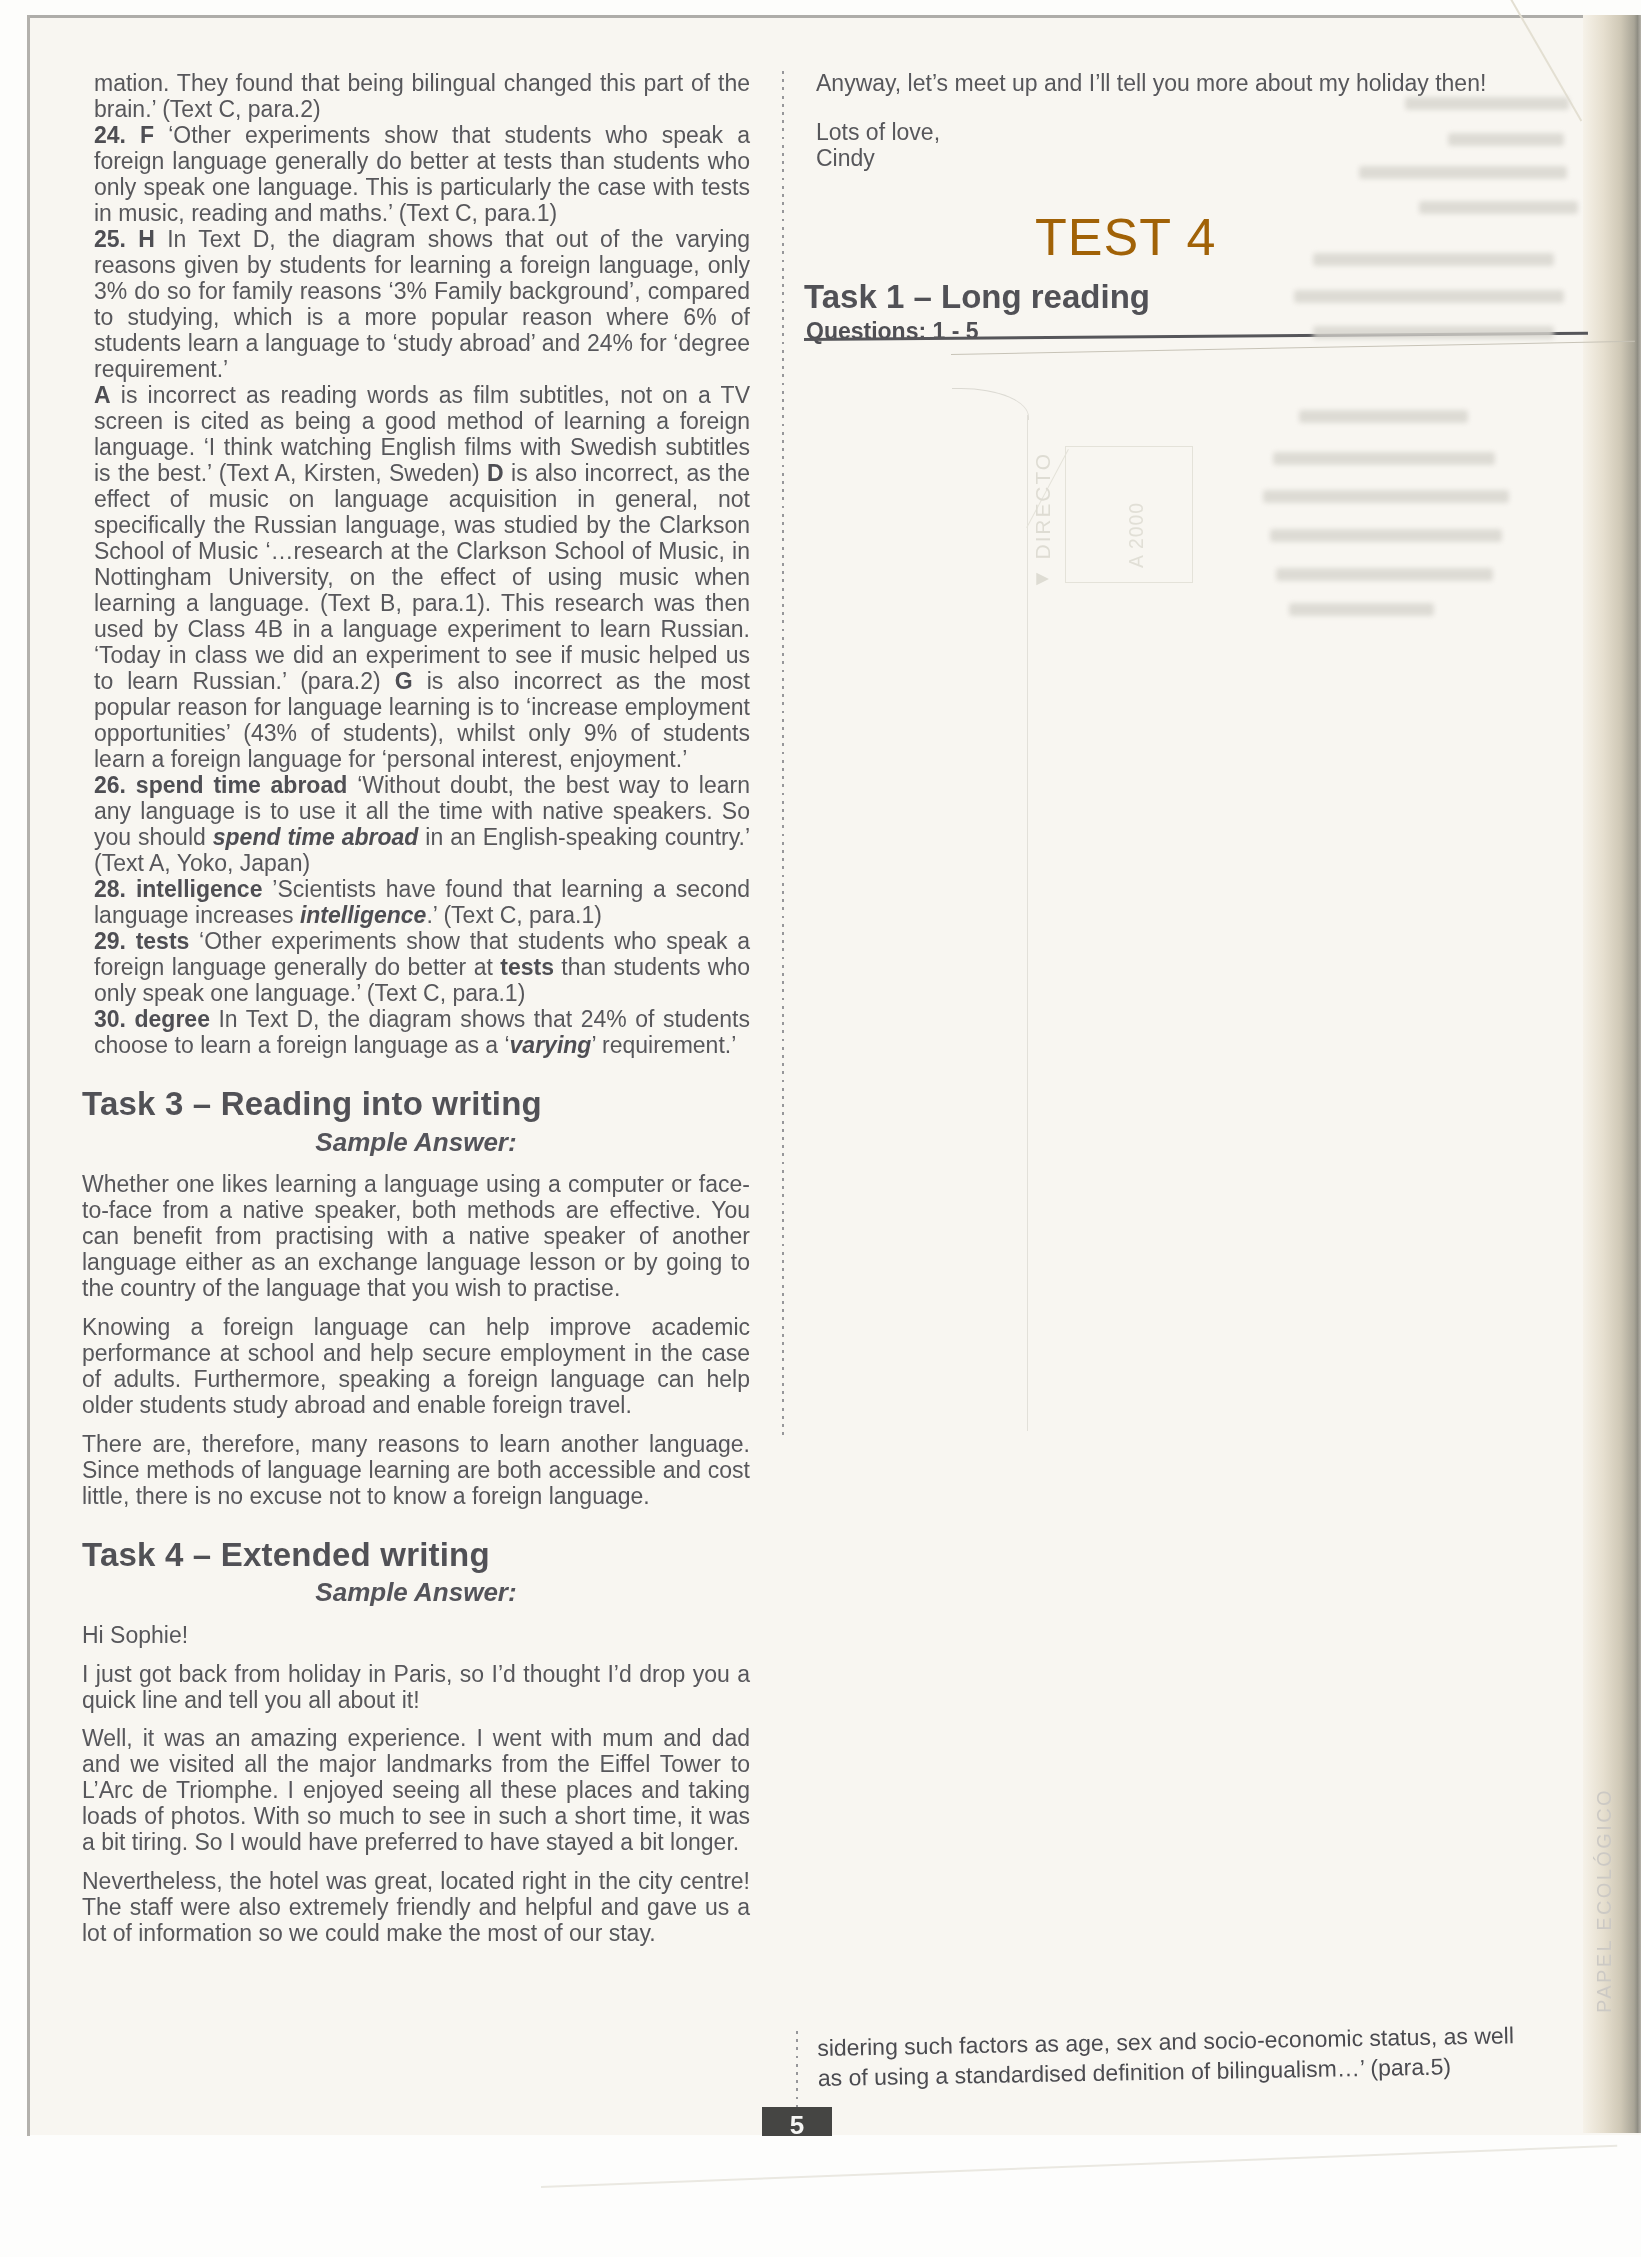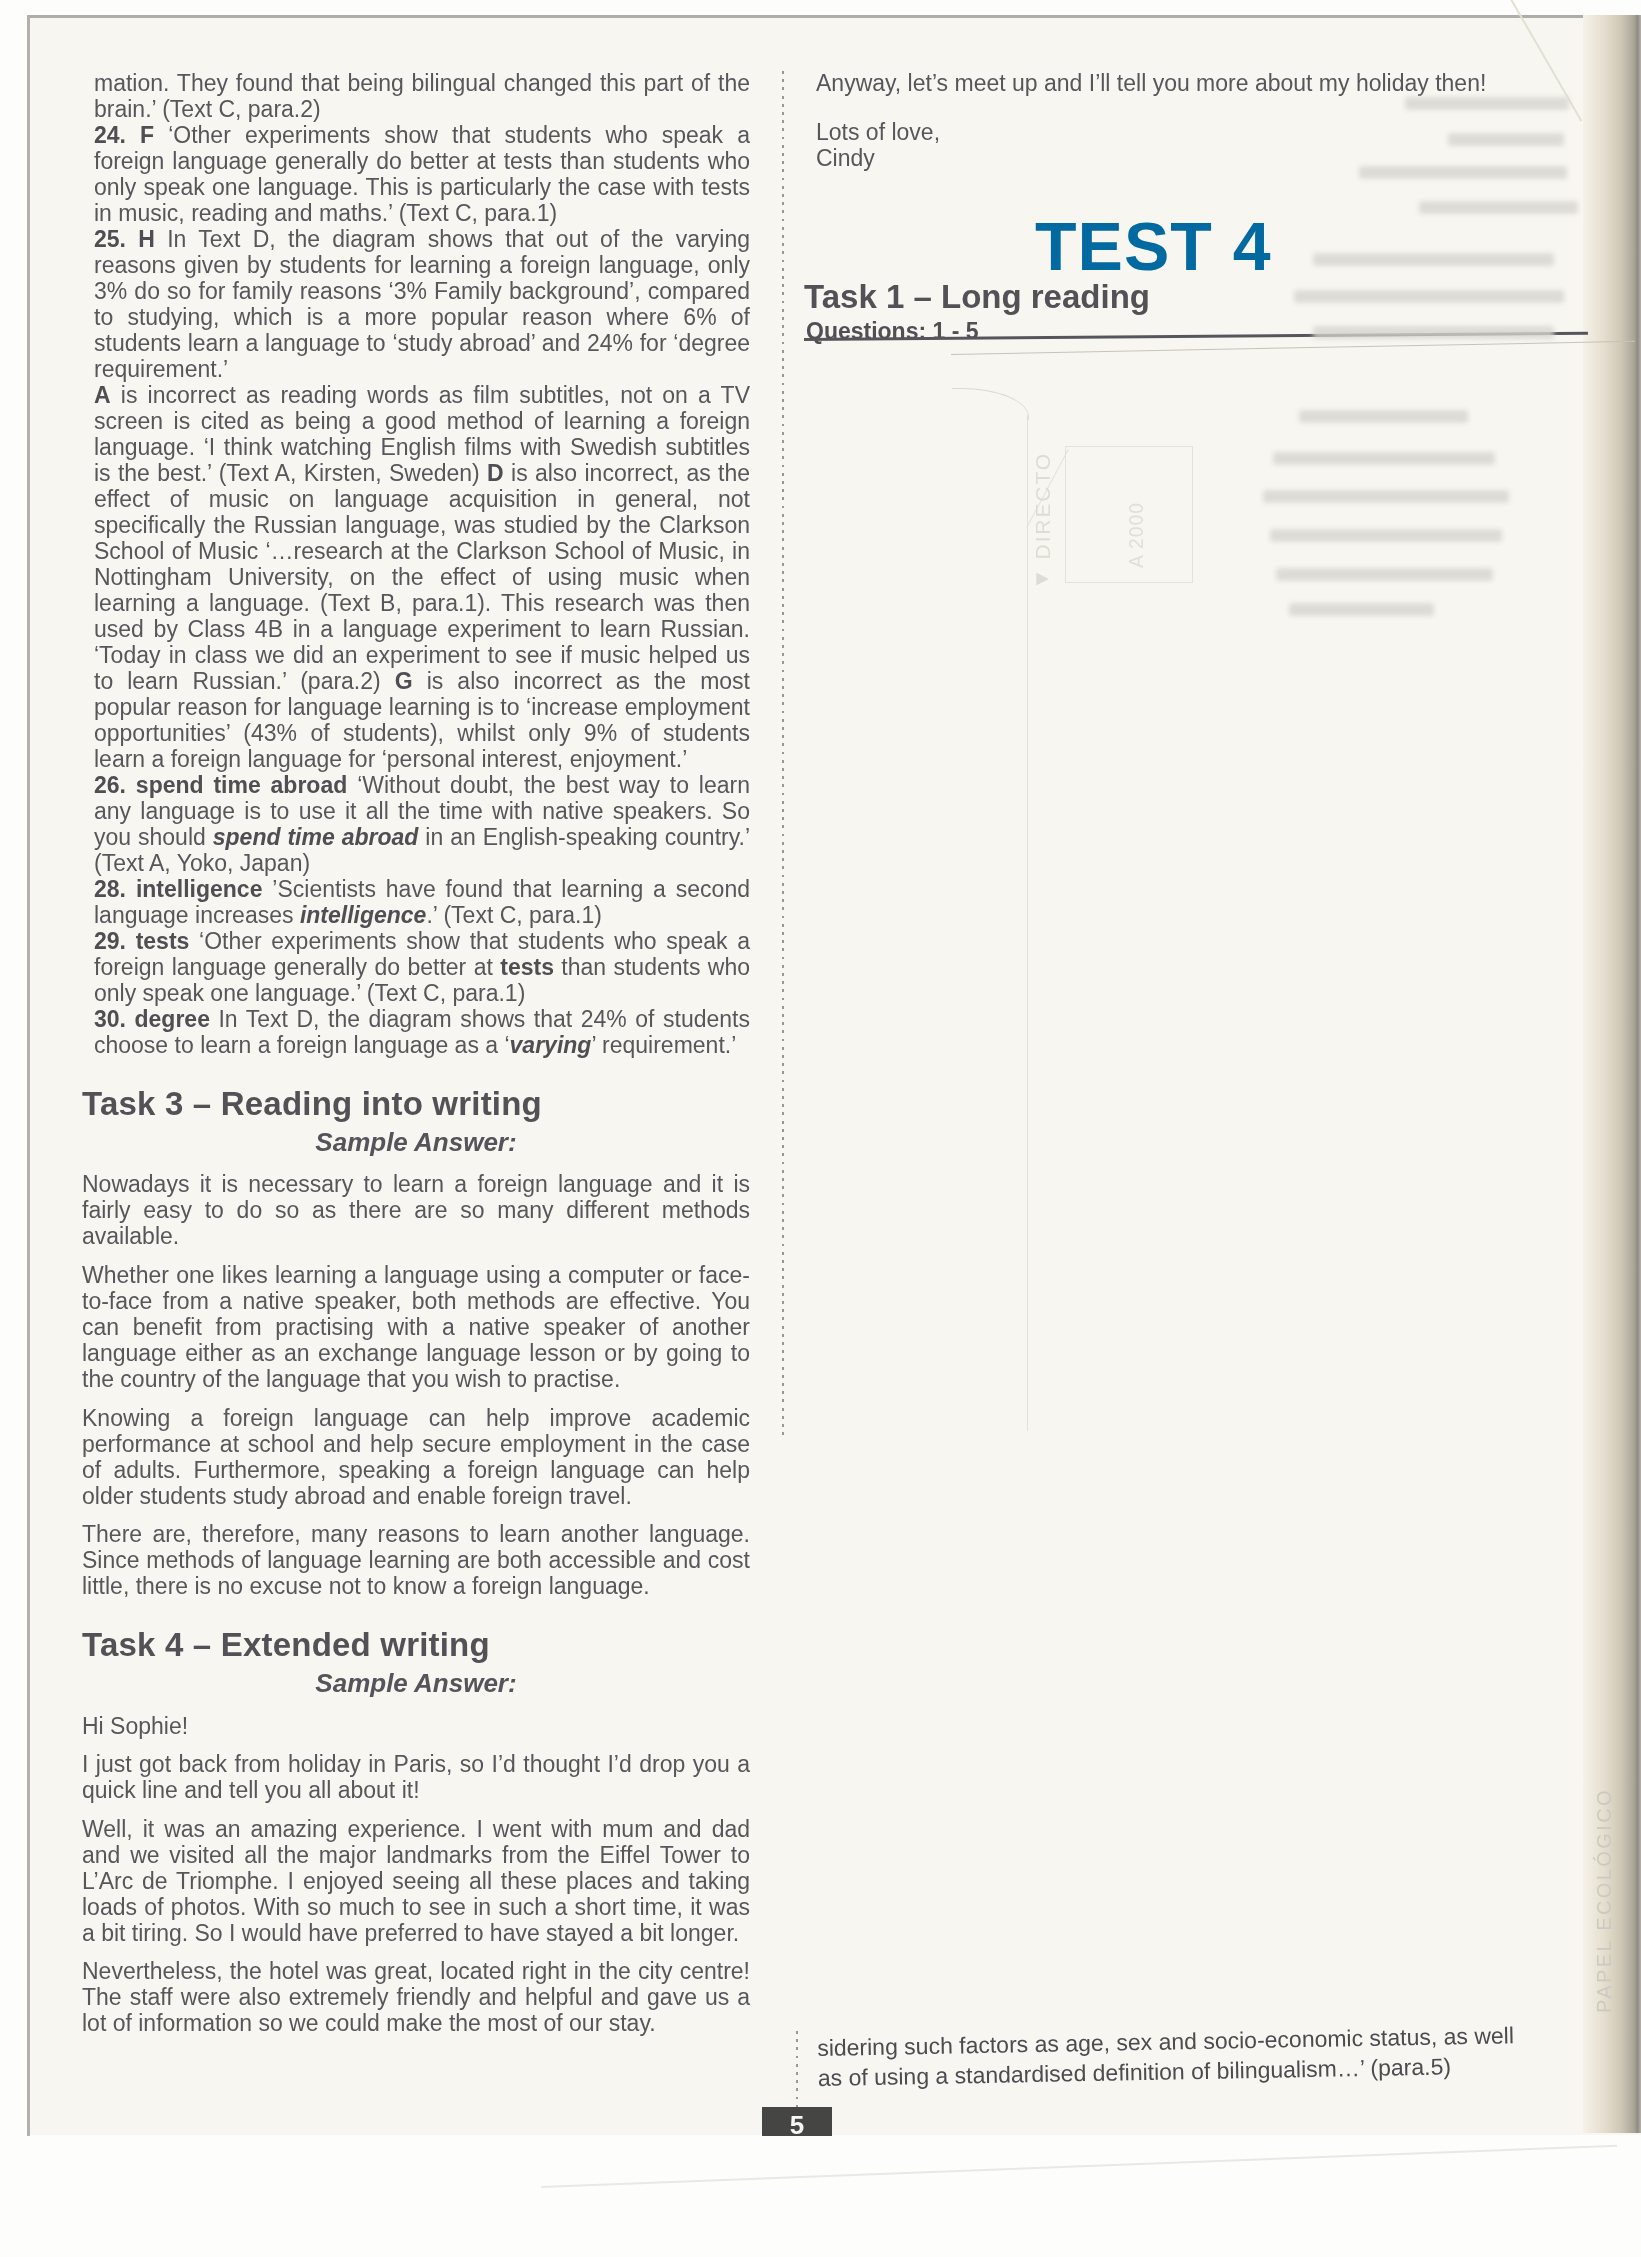--- a/index.html
+++ b/index.html
@@ -37,21 +37,21 @@
     background:repeating-linear-gradient(180deg,#97979a 0 2.9px,transparent 2.9px 8.2px);
   }
   .dot-seg {
     position:absolute; left:796px; top:2031px; width:2.4px; height:79px;
     background:repeating-linear-gradient(180deg,#97979a 0 2.9px,transparent 2.9px 8.2px);
   }
 
   .col-right-top { position:absolute; left:804px; top:70px; width:686px; }
   .signoff { margin-top:23px; }
 
-  .test-title { position:absolute; left:1035px; top:207px; font-size:68px; font-weight:700; color:#0369a1; letter-spacing:1px; }
+  .test-title { position:absolute; left:1035px; top:207px; font-size:52px; font-weight:400; color:#a16207; letter-spacing:1px; }
   .task1-heading { position:absolute; left:804px; top:278px; font-size:33px; font-weight:700; color:#515156; }
   .q15 { position:absolute; left:806px; top:318px; font-size:23px; font-weight:700; color:#4f4f54; }
   .rule-dark  { position:absolute; left:804px; top:338px; width:784px; height:2.9px; background:#56565a; transform:rotate(-0.45deg); transform-origin:left center; }
   .rule-faint { position:absolute; left:951px; top:354px; width:684px; height:1.4px; background:#c7c3b7; transform:rotate(-1.1deg); transform-origin:left center; }
 
   .fold-v { position:absolute; left:1027px; top:415px; width:1.4px; height:1016px; background:#e2e0d9; }
   .fold-curve { position:absolute; left:952px; top:388px; width:76px; height:31px;
     border-top:1.4px solid #dbd9d2; border-right:1.4px solid #e0ded7; border-top-right-radius:68px 29px; }
 
   .stamp { position:absolute; left:1065px; top:446px; width:126px; height:135px; border:1.4px solid #e4e2d9; }
@@ -86,21 +86,20 @@
     <p class="body j"><b>25. H </b>In Text D, the diagram shows that out of the varying reasons given by students for learning a foreign language, only 3% do so for family reasons ‘3% Family background’, compared to studying, which is a more popular reason where 6% of students learn a language to ‘study abroad’ and 24% for ‘degree requirement.’</p>
     <p class="body j"><b>A</b> is incorrect as reading words as film subtitles, not on a TV screen is cited as being a good method of learning a foreign language. ‘I think watching English films with Swedish subtitles is the best.’ (Text A, Kirsten, Sweden) <b>D</b> is also incorrect, as the effect of music on language acquisition in general, not specifically the Russian language, was studied by the Clarkson School of Music ‘…research at the Clarkson School of Music, in Nottingham University, on the effect of using music when learning a language. (Text B, para.1). This research was then used by Class 4B in a language experiment to learn Russian. ‘Today in class we did an experiment to see if music helped us to learn Russian.’ (para.2) <b>G</b> is also incorrect as the most popular reason for language learning is to ‘increase employment opportunities’ (43% of students), whilst only 9% of students learn a foreign language for ‘personal interest, enjoyment.’</p>
 
     <p class="body j"><b>26. spend time abroad </b>‘Without doubt, the best way to learn any language is to use it all the time with native speakers. So you should <b><i>spend time abroad</i></b> in an English-speaking country.’ (Text A, Yoko, Japan)</p>
     <p class="body j"><b>28. intelligence </b>’Scientists have found that learning a second language increases <b><i>intelligence</i></b>.’ (Text C, para.1)</p>
     <p class="body j"><b>29. tests </b>‘Other experiments show that students who speak a foreign language generally do better at <b>tests</b> than students who only speak one language.’ (Text C, para.1)</p>
     <p class="body j"><b>30. degree </b>In Text D, the diagram shows that 24% of students choose to learn a foreign language as a ‘<b><i>varying</i></b>’ requirement.’</p>
 
     <div class="task-heading">Task 3 – Reading into writing</div>
     <div class="sample">Sample Answer:</div>
-    <p class="body j sp">Nowadays it is necessary to learn a foreign language and it is fairly easy to do so as there are so many different methods available.</p>
     <p class="body j sp">Whether one likes learning a language using a computer or face-to-face from a native speaker, both methods are effective. You can benefit from practising with a native speaker of another language either as an exchange language lesson or by going to the country of the language that you wish to practise.</p>
     <p class="body j sp">Knowing a foreign language can help improve academic performance at school and help secure employment in the case of adults. Furthermore, speaking a foreign language can help older students study abroad and enable foreign travel.</p>
     <p class="body j sp">There are, therefore, many reasons to learn another language. Since methods of language learning are both accessible and cost little, there is no excuse not to know a foreign language.</p>
 
     <div class="task-heading">Task 4 – Extended writing</div>
     <div class="sample">Sample Answer:</div>
     <p class="body sp">Hi Sophie!</p>
     <p class="body j sp">I just got back from holiday in Paris, so I’d thought I’d drop you a quick line and tell you all about it!</p>
     <p class="body j sp">Well, it was an amazing experience. I went with mum and dad and we visited all the major landmarks from the Eiffel Tower to L’Arc de Triomphe. I enjoyed seeing all these places and taking loads of photos. With so much to see in such a short time, it was a bit tiring. So I would have preferred to have stayed a bit longer.</p>
     <p class="body j sp">Nevertheless, the hotel was great, located right in the city centre! The staff were also extremely friendly and helpful and gave us a lot of information so we could make the most of our stay.</p>

